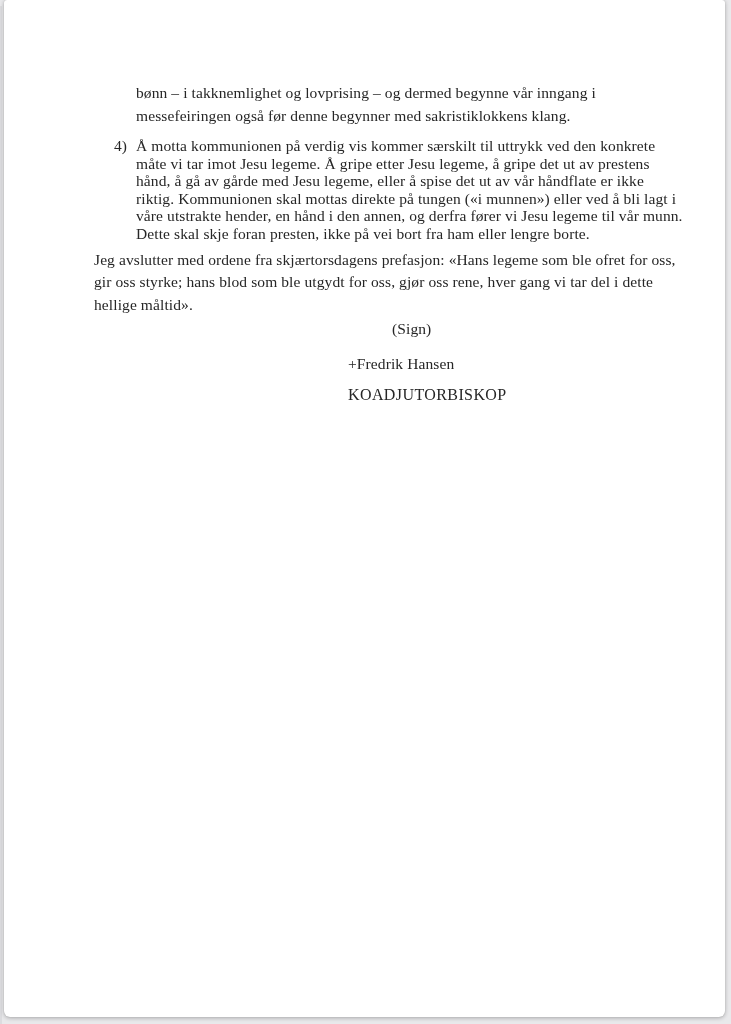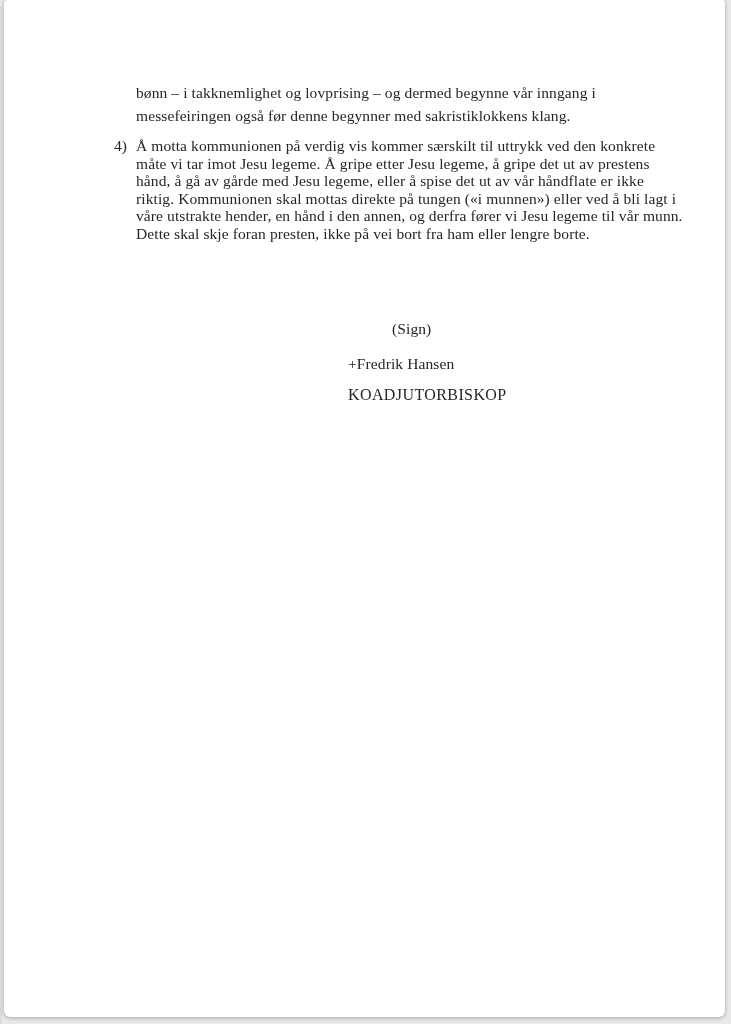--- a/index.html
+++ b/index.html
@@ -103,20 +103,23 @@
 
     <div class="txt item-marker">4)</div>
 
     <div class="txt item-body">Å motta kommunionen på verdig vis kommer særskilt til uttrykk ved den konkrete
 måte vi tar imot Jesu legeme. Å gripe etter Jesu legeme, å gripe det ut av prestens
 hånd, å gå av gårde med Jesu legeme, eller å spise det ut av vår håndflate er ikke
 riktig. Kommunionen skal mottas direkte på tungen («i munnen») eller ved å bli lagt i
 våre utstrakte hender, en hånd i den annen, og derfra fører vi Jesu legeme til vår munn.
 Dette skal skje foran presten, ikke på vei bort fra ham eller lengre borte.</div>
 
+    <div class="txt closing">Jeg avslutter med ordene fra skjærtorsdagens prefasjon: «Hans legeme som ble ofret for oss,
+gir oss styrke; hans blod som ble utgydt for oss, gjør oss rene, hver gang vi tar del i dette
+hellige måltid».</div>
 
     <div class="txt sign-placeholder">(Sign)</div>
 
     <div class="txt sign-name">+Fredrik Hansen</div>
 
     <div class="txt sign-title">KOADJUTORBISKOP</div>
 
   </div>
 </div>
 

